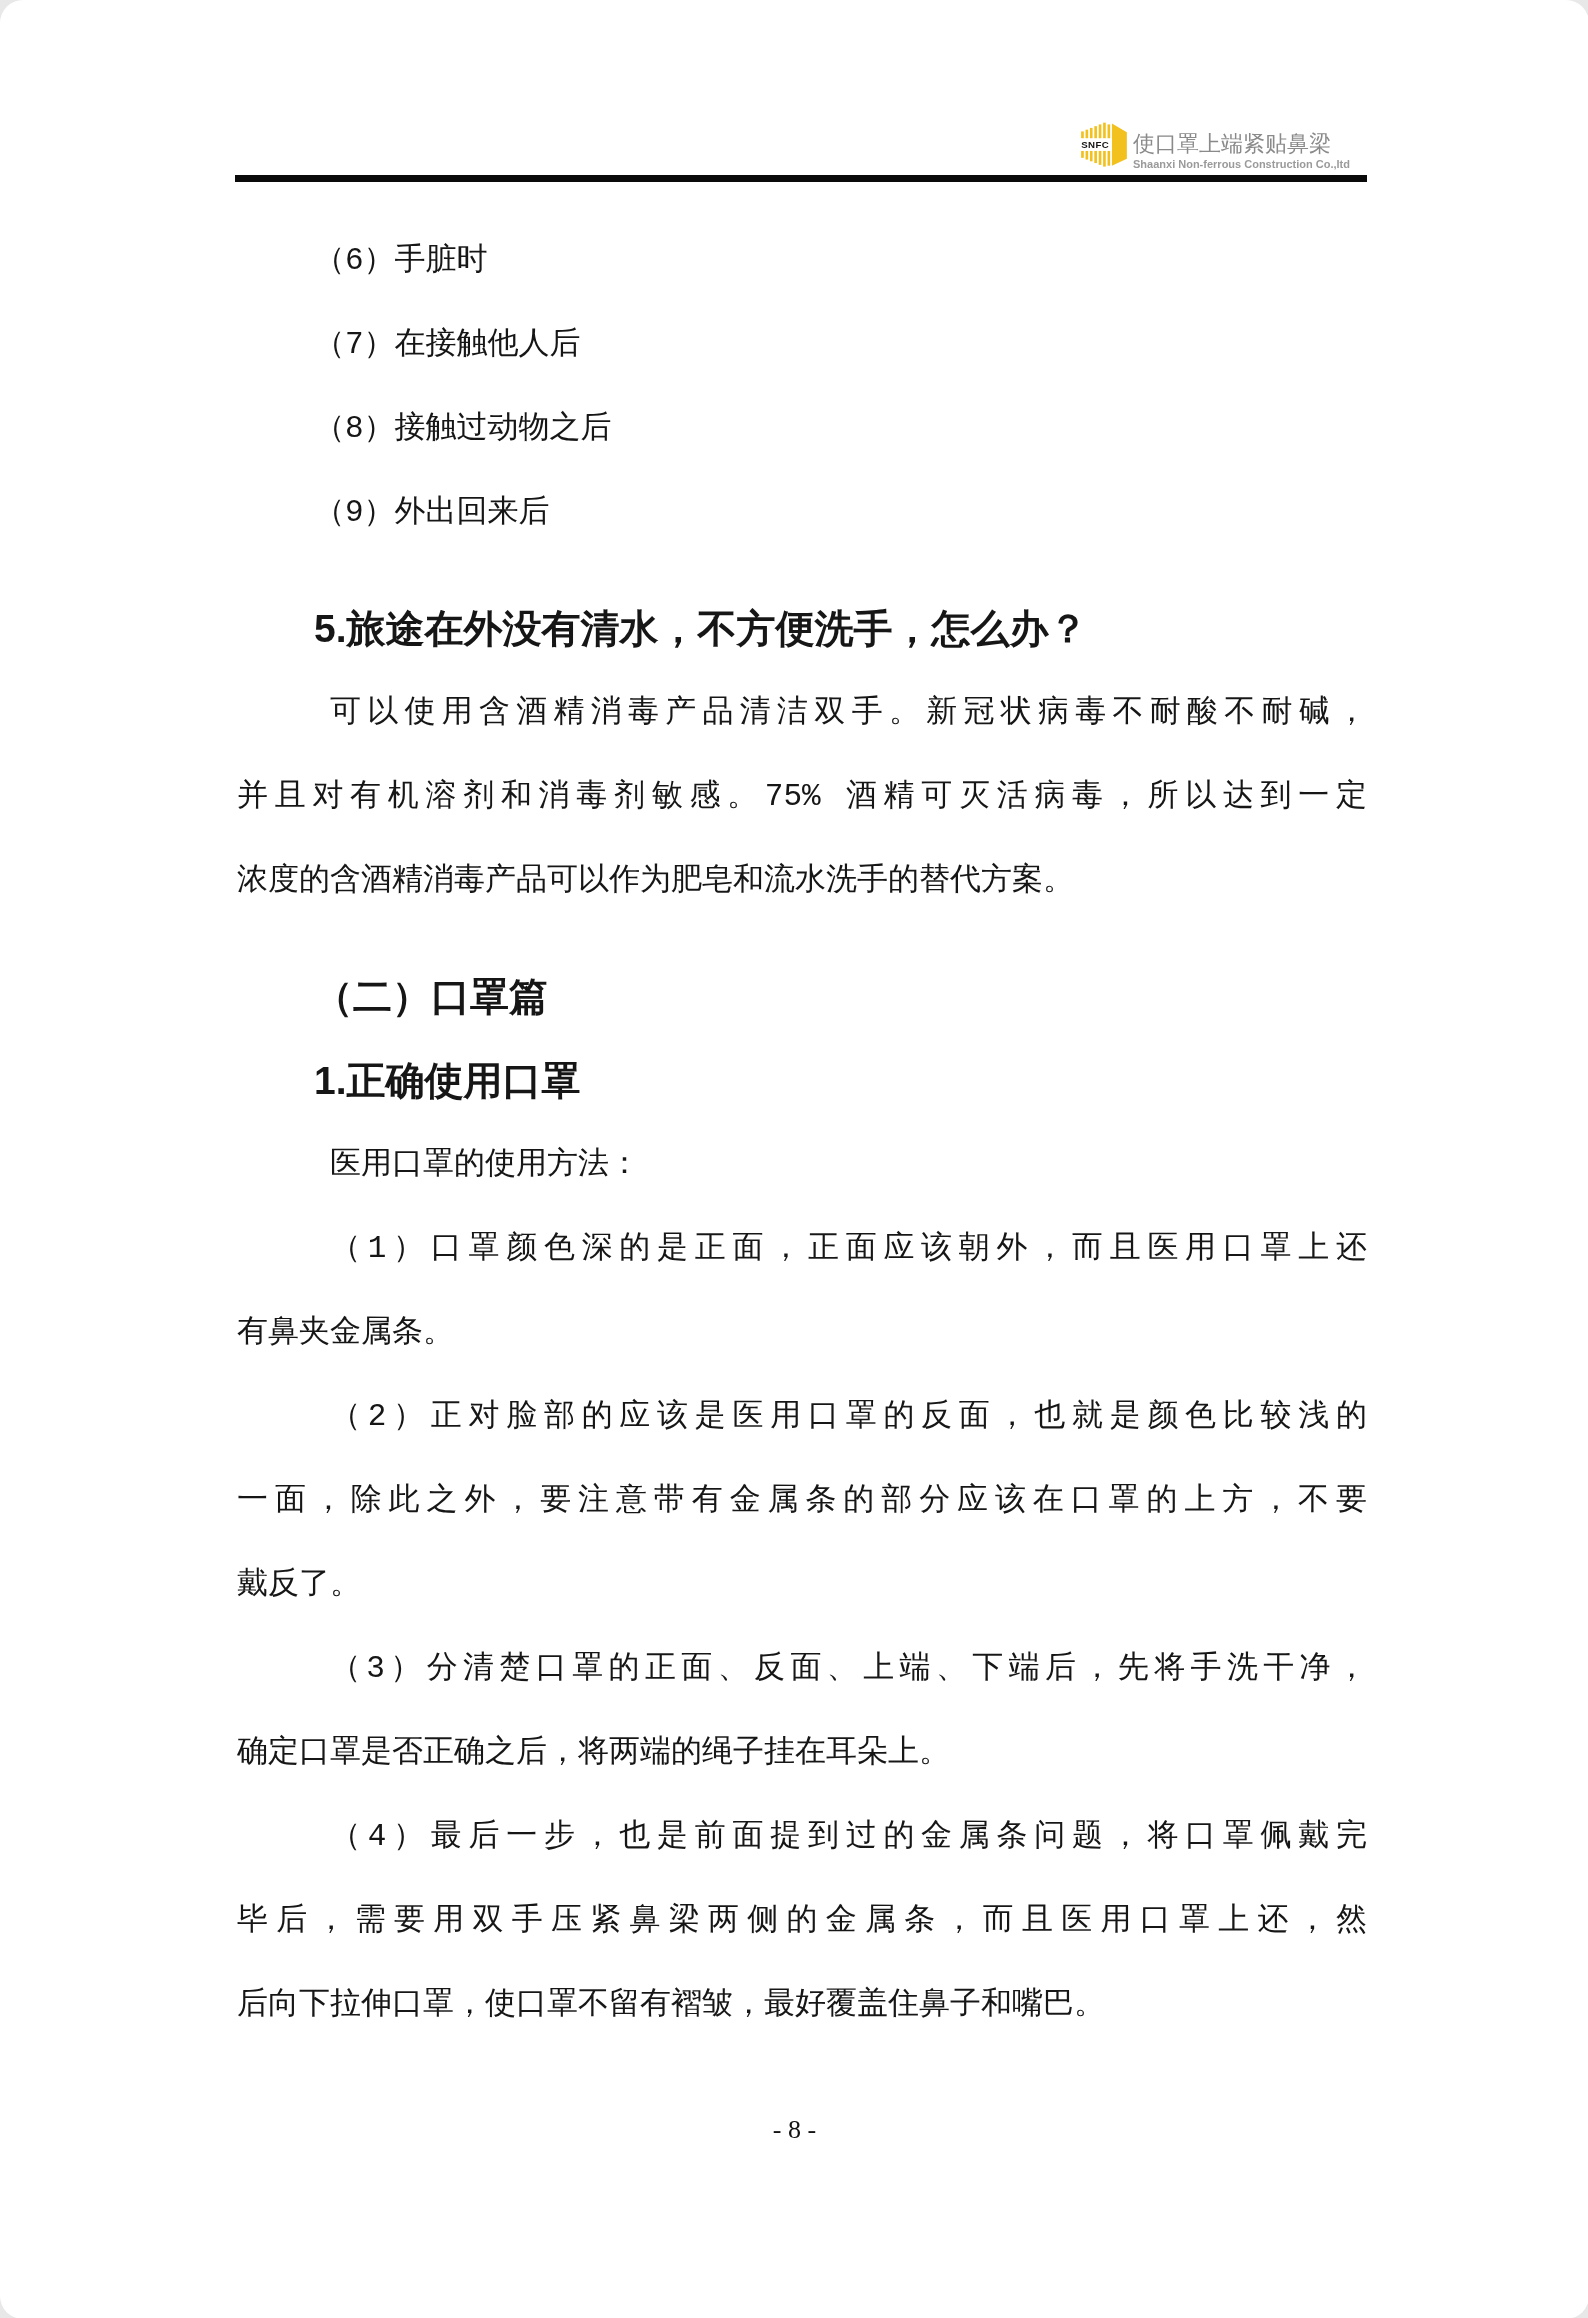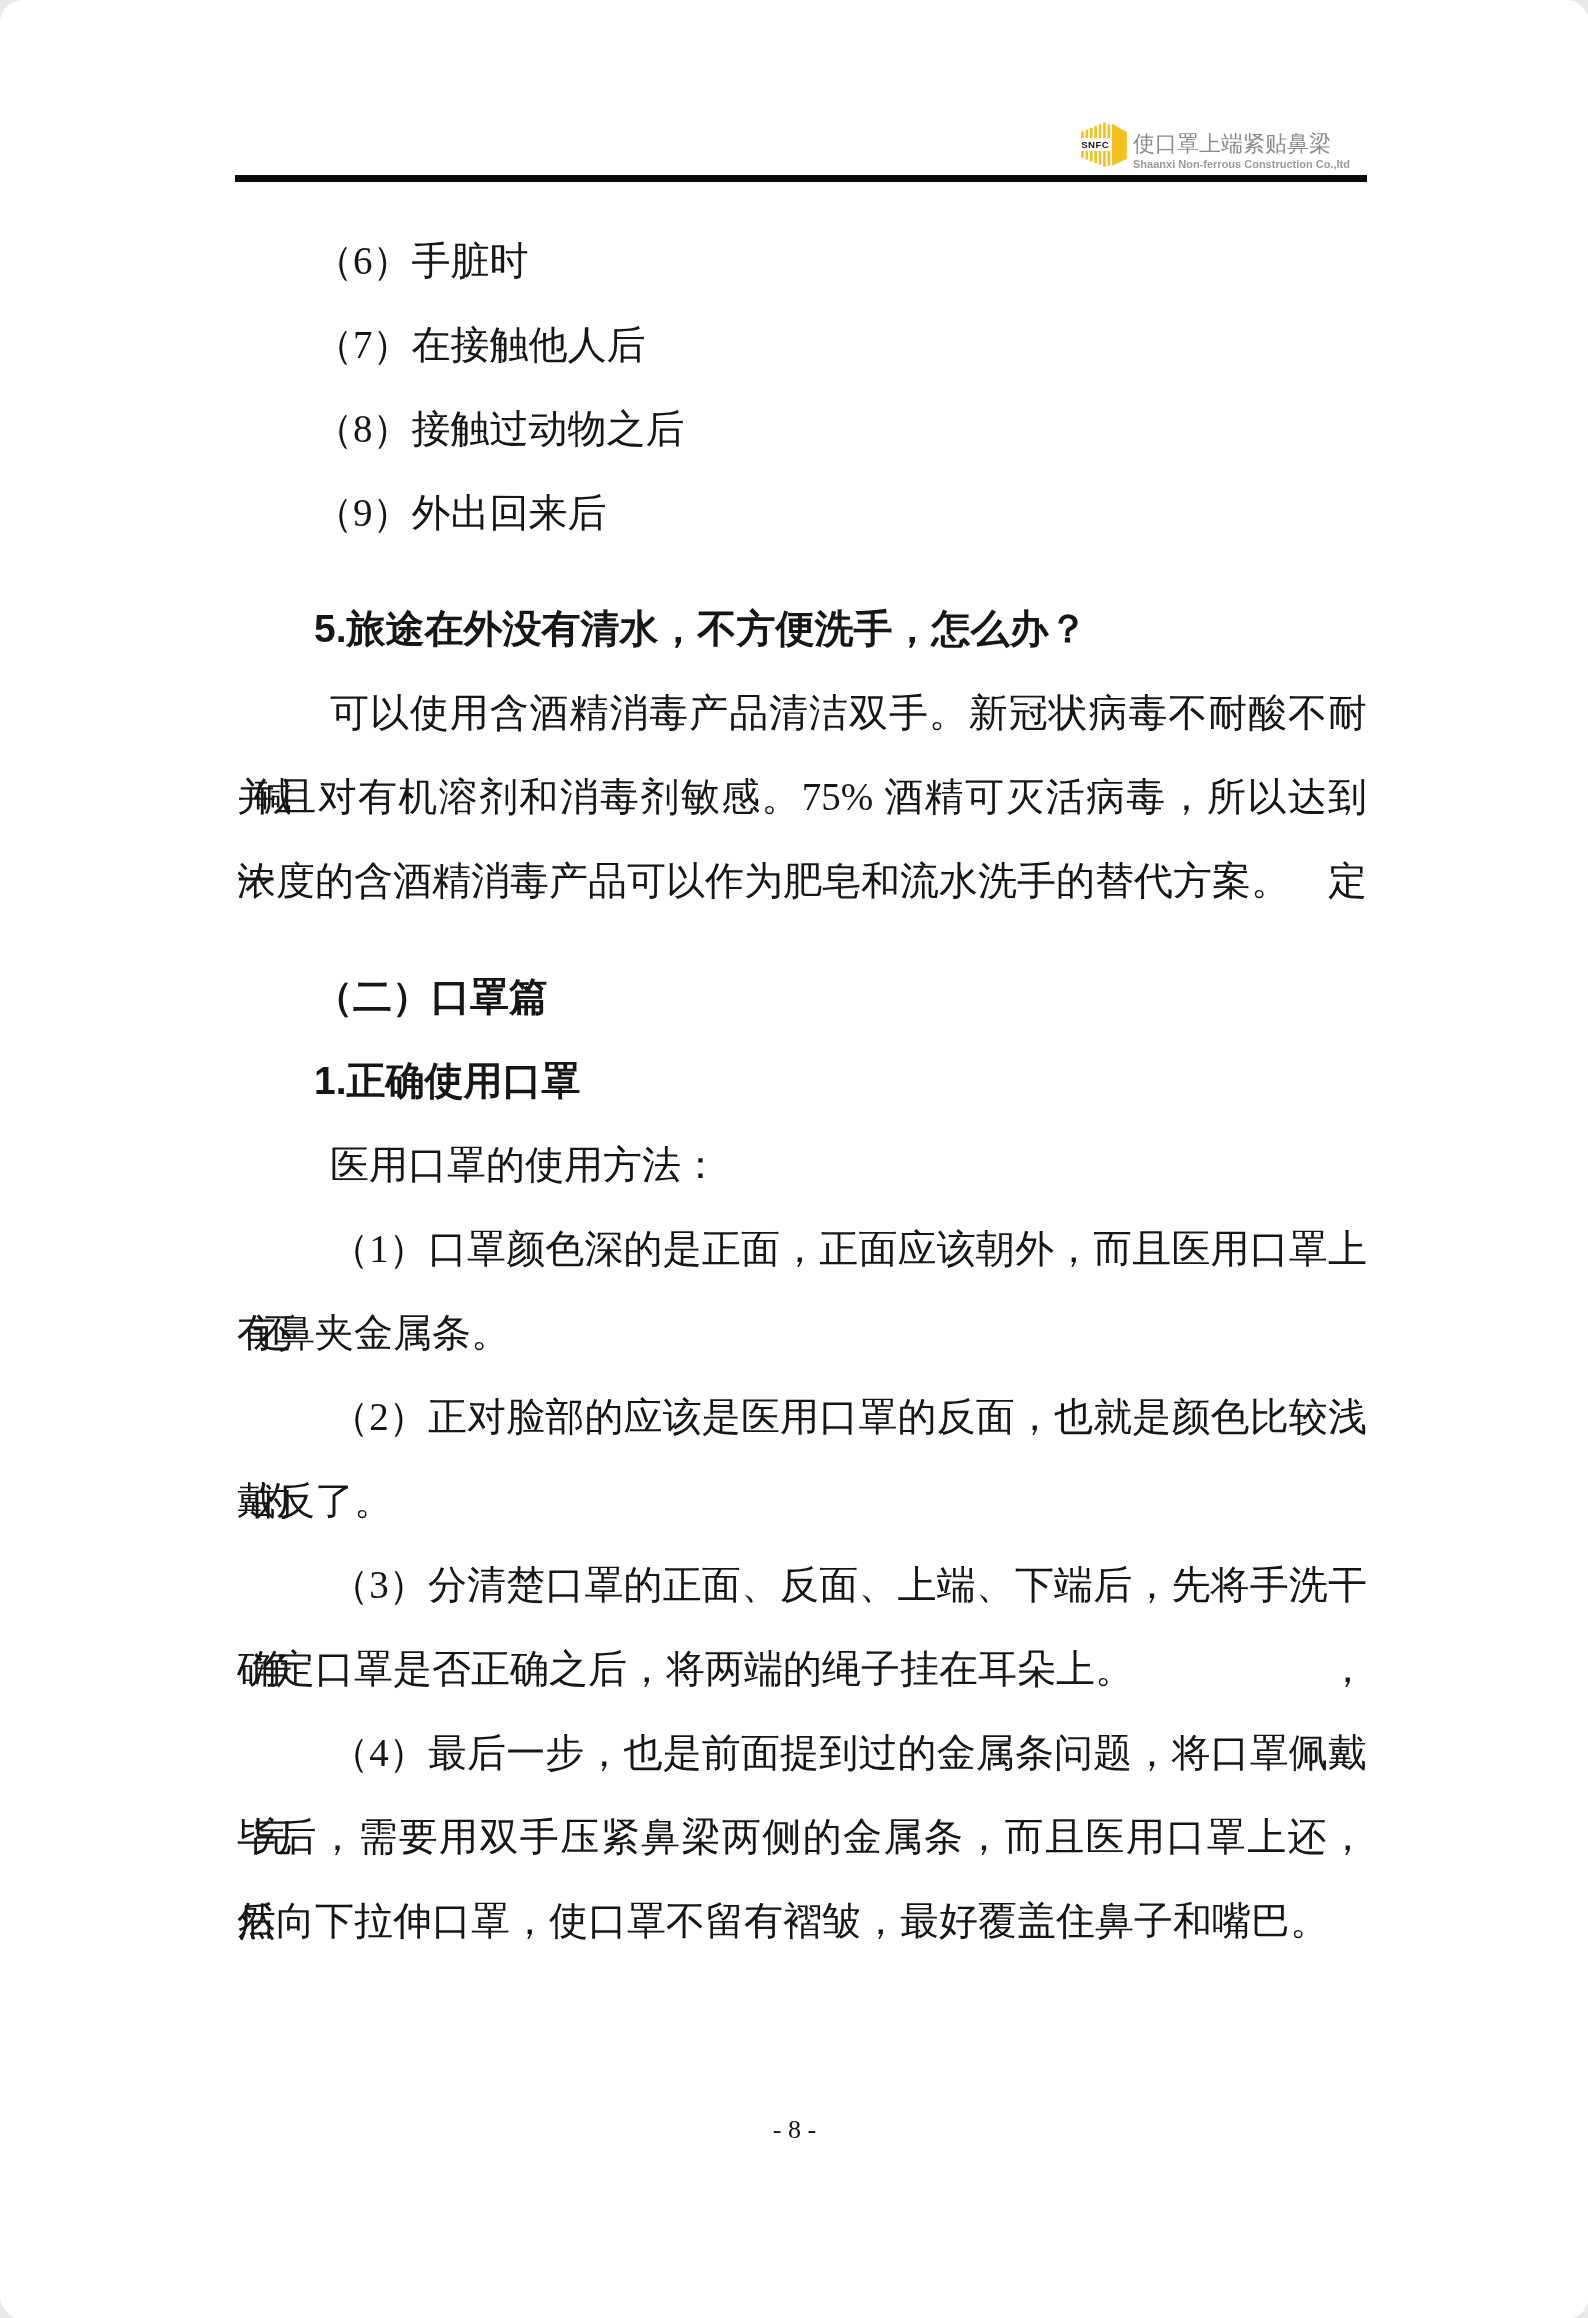--- a/index.html
+++ b/index.html
@@ -34,22 +34,23 @@
   .rule{
     position:absolute;left:235px;top:175px;width:1132px;height:7px;
     background:var(--divider-black,#0a0a0a);
   }
   
   .content{
     position:absolute;left:237px;top:219px;width:1130px;
     color:var(--ink,#161616);
   }
   .ln{
-    height:84px;line-height:84px;font-size:39px;
+    height:84px;line-height:84px;font-size:31px;
     white-space:normal;
+    font-family:Liberation Mono, monospace;
   }
   .ln.item{text-indent:77px;}
   .ln.first-full,.ln.first-last{text-indent:77px;margin-left:16px;}
   .ln.first-full,.ln.cont-full{text-align:justify;text-align-last:justify;}
   .ln.heading,.ln.heading-spaced{
     font-family:"Liberation Sans","DejaVu Sans",sans-serif;
     font-weight:bold;font-size:39px;text-indent:77px;
   }
   .ln.heading-spaced{margin-top:32px;}
   
@@ -104,20 +105,21 @@
       <div class="ln heading-spaced">5.旅途在外没有清水，不方便洗手，怎么办？</div>
       <div class="ln first-full">可以使用含酒精消毒产品清洁双手。新冠状病毒不耐酸不耐碱，</div>
       <div class="ln cont-full">并且对有机溶剂和消毒剂敏感。75% 酒精可灭活病毒，所以达到一定</div>
       <div class="ln cont-last">浓度的含酒精消毒产品可以作为肥皂和流水洗手的替代方案。</div>
       <div class="ln heading-spaced">（二）口罩篇</div>
       <div class="ln heading">1.正确使用口罩</div>
       <div class="ln first-last">医用口罩的使用方法：</div>
       <div class="ln first-full">（1）口罩颜色深的是正面，正面应该朝外，而且医用口罩上还</div>
       <div class="ln cont-last">有鼻夹金属条。</div>
       <div class="ln first-full">（2）正对脸部的应该是医用口罩的反面，也就是颜色比较浅的</div>
+      <div class="ln cont-full">一面，除此之外，要注意带有金属条的部分应该在口罩的上方，不要</div>
       <div class="ln cont-last">戴反了。</div>
       <div class="ln first-full">（3）分清楚口罩的正面、反面、上端、下端后，先将手洗干净，</div>
       <div class="ln cont-last">确定口罩是否正确之后，将两端的绳子挂在耳朵上。</div>
       <div class="ln first-full">（4）最后一步，也是前面提到过的金属条问题，将口罩佩戴完</div>
       <div class="ln cont-full">毕后，需要用双手压紧鼻梁两侧的金属条，而且医用口罩上还，然</div>
       <div class="ln cont-last">后向下拉伸口罩，使口罩不留有褶皱，最好覆盖住鼻子和嘴巴。</div>
     </main>
 
   <footer class="page-num">- 8 -</footer>
 

